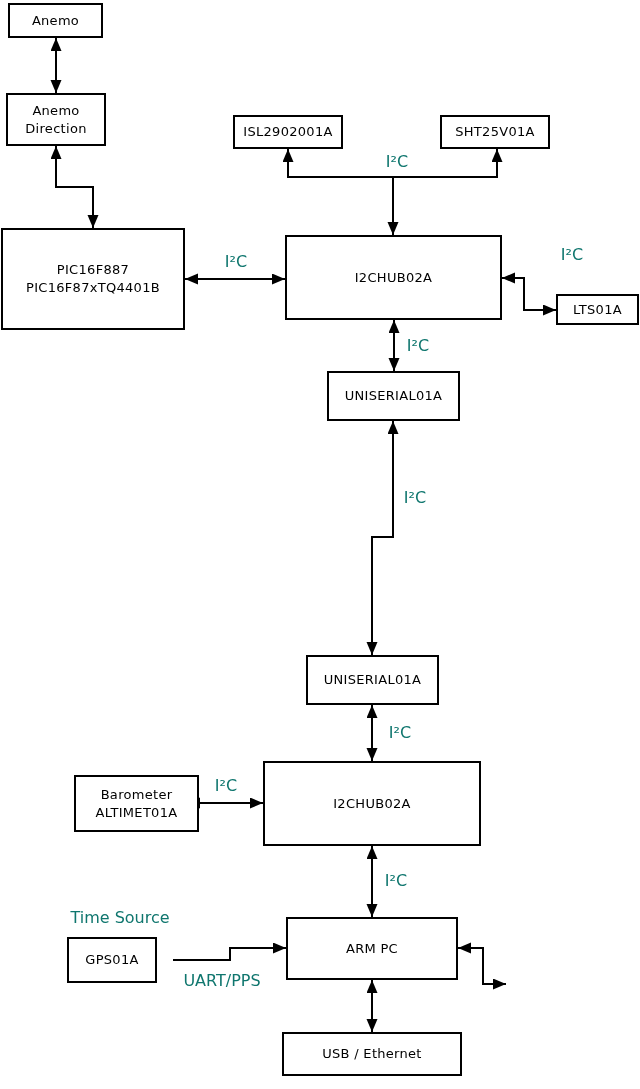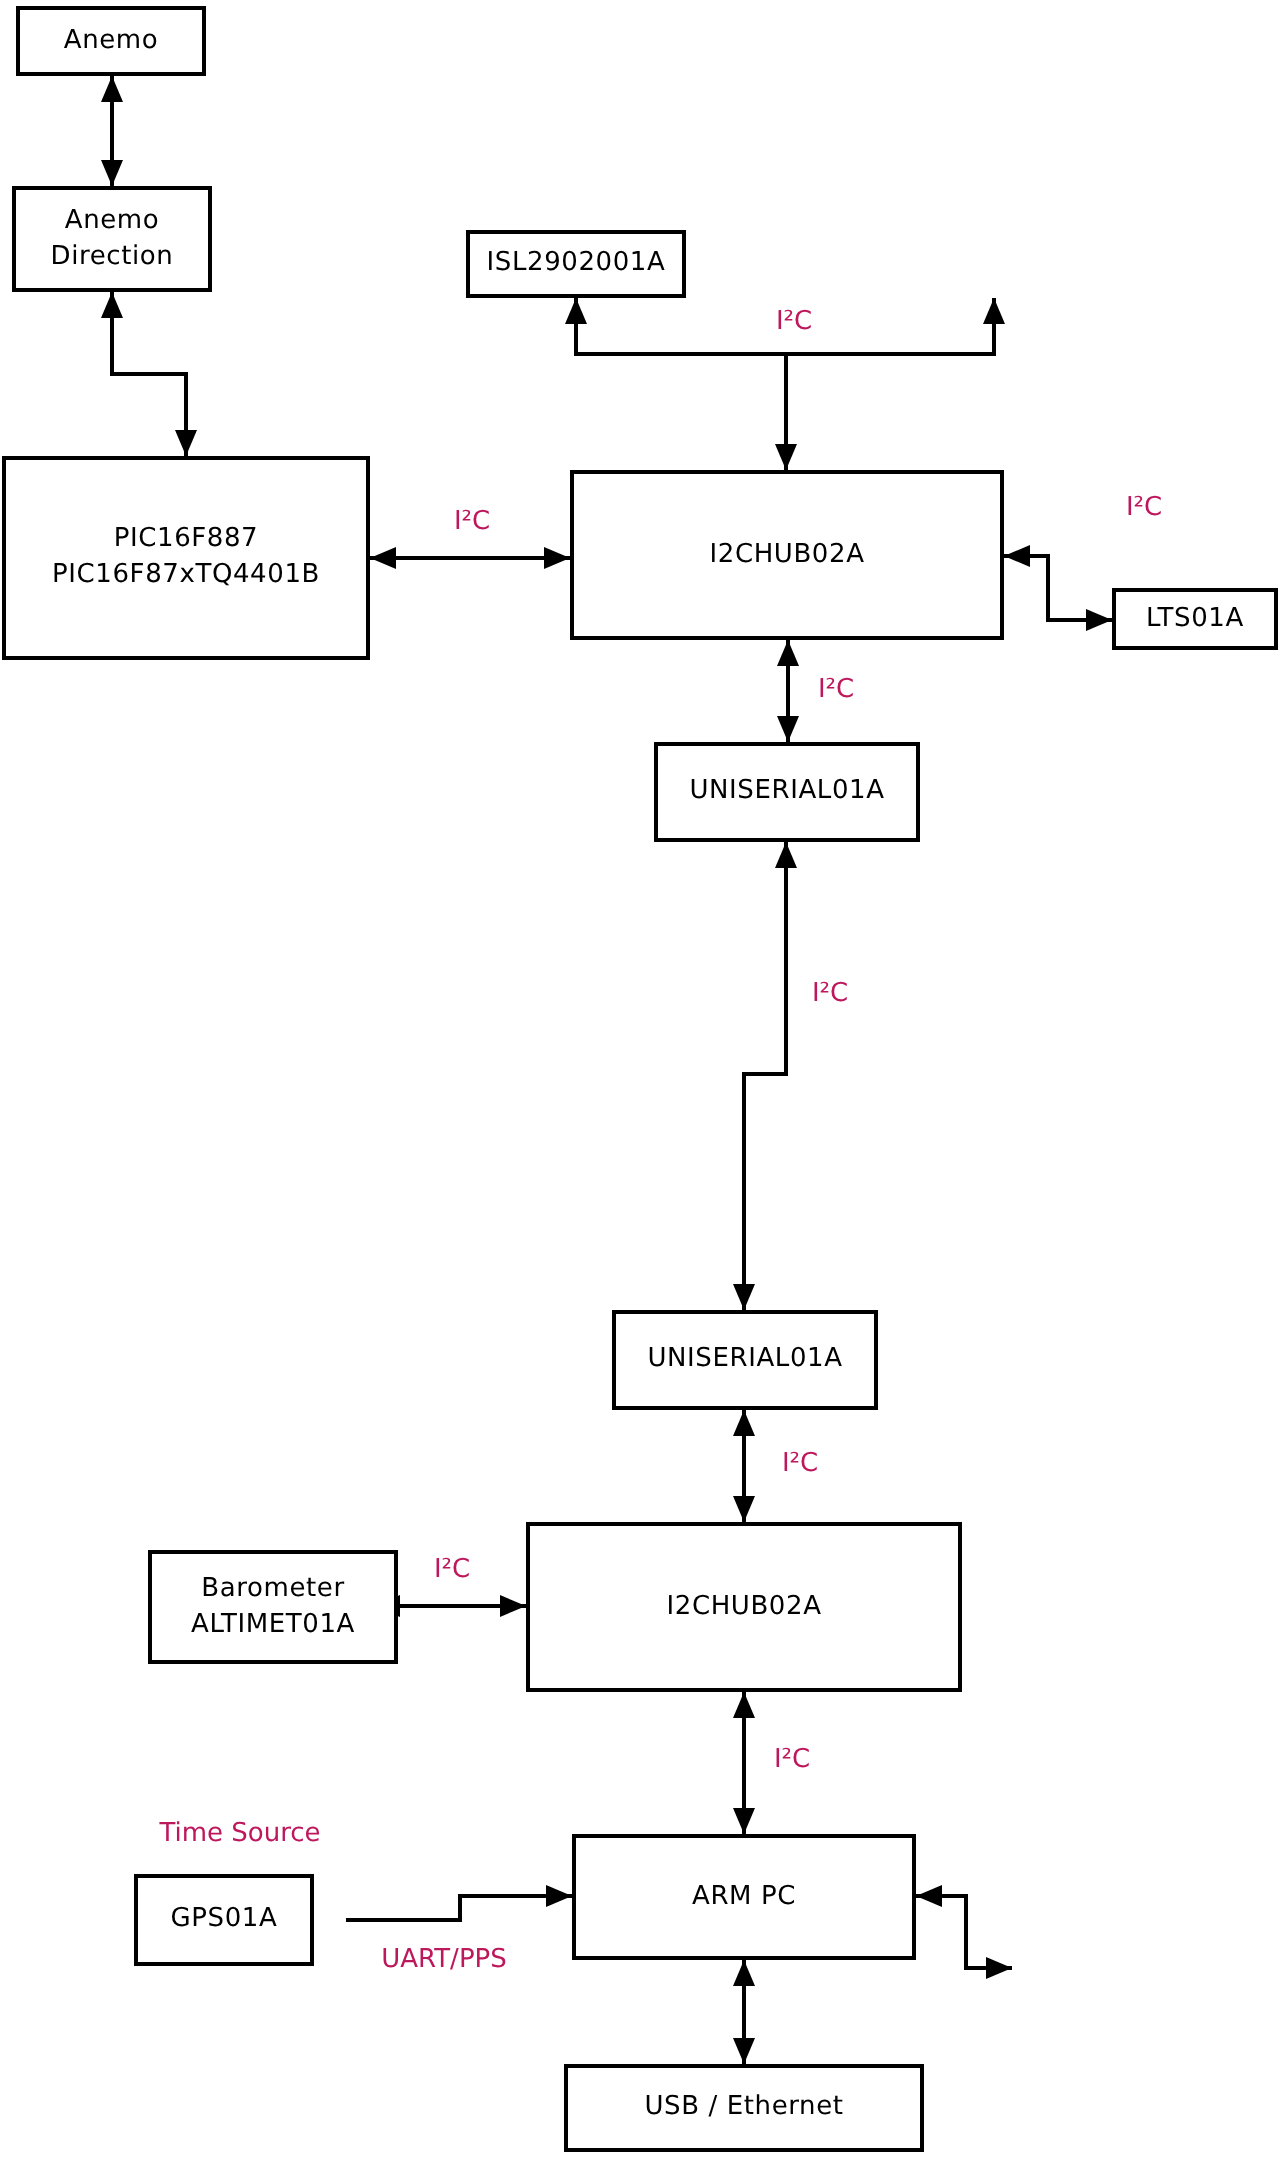--- a/index.html
+++ b/index.html
@@ -33,22 +33,22 @@
     color: #000000;
     font-size: 13px;
     line-height: 18px;
     letter-spacing: 0.3px;
     z-index: 2;
   }
   .edge-label {
     position: absolute;
     transform: translate(-50%, -50%);
     white-space: nowrap;
-    color: #be185d;
-    font-size: 13px;
+    color: #0f766e;
+    font-size: 16px;
     z-index: 3;
     background: transparent;
   }
   
   #node-anemo        { left: 8px;   top: 3px;    width: 95px;  height: 35px; }
   #node-wind         { left: 6px;   top: 93px;   width: 100px; height: 53px; }
   #node-pic          { left: 1px;   top: 228px;  width: 184px; height: 102px; }
   #node-isl          { left: 233px; top: 115px;  width: 110px; height: 34px; }
   #node-sht          { left: 440px; top: 115px;  width: 110px; height: 34px; }
   #node-hub1         { left: 285px; top: 235px;  width: 217px; height: 85px; }
@@ -116,20 +116,23 @@
 
   <div class="node" id="node-pic">
     <span>PIC16F887</span>
     <span>PIC16F87xTQ4401B</span>
   </div>
 
   <div class="node" id="node-isl">
     <span>ISL2902001A</span>
   </div>
 
+  <div class="node" id="node-sht">
+    <span>SHT25V01A</span>
+  </div>
 
   <div class="node" id="node-hub1">
     <span>I2CHUB02A</span>
   </div>
 
   <div class="node" id="node-lts">
     <span>LTS01A</span>
   </div>
 
   <div class="node" id="node-uni1">

